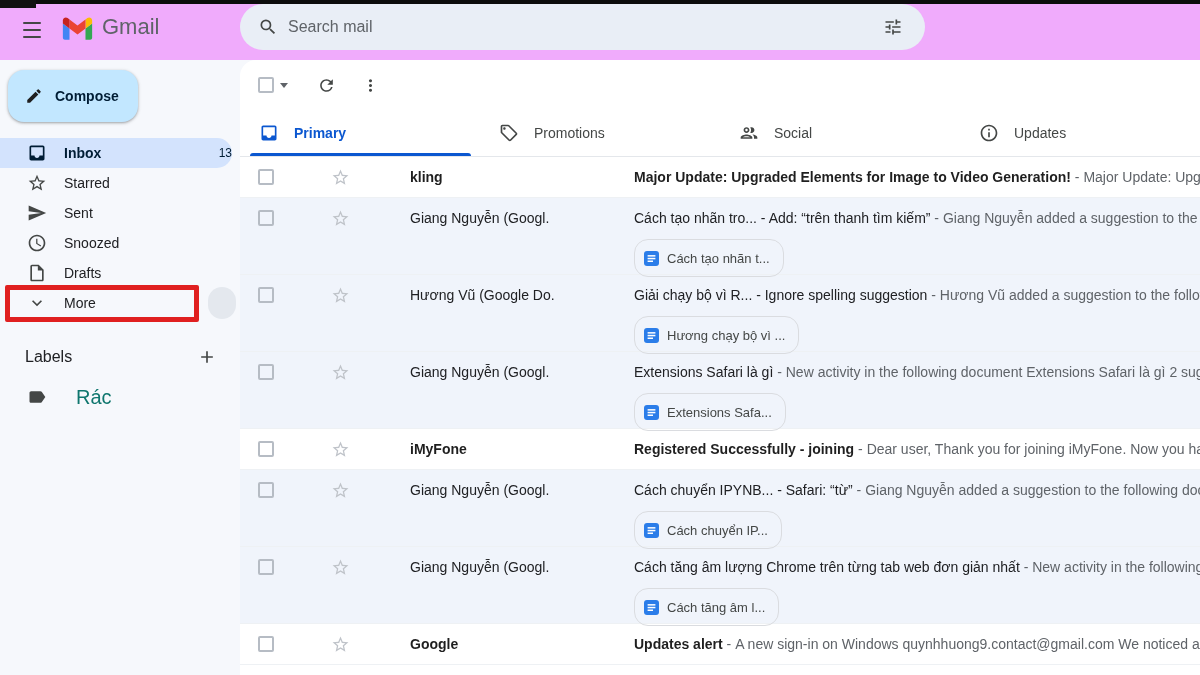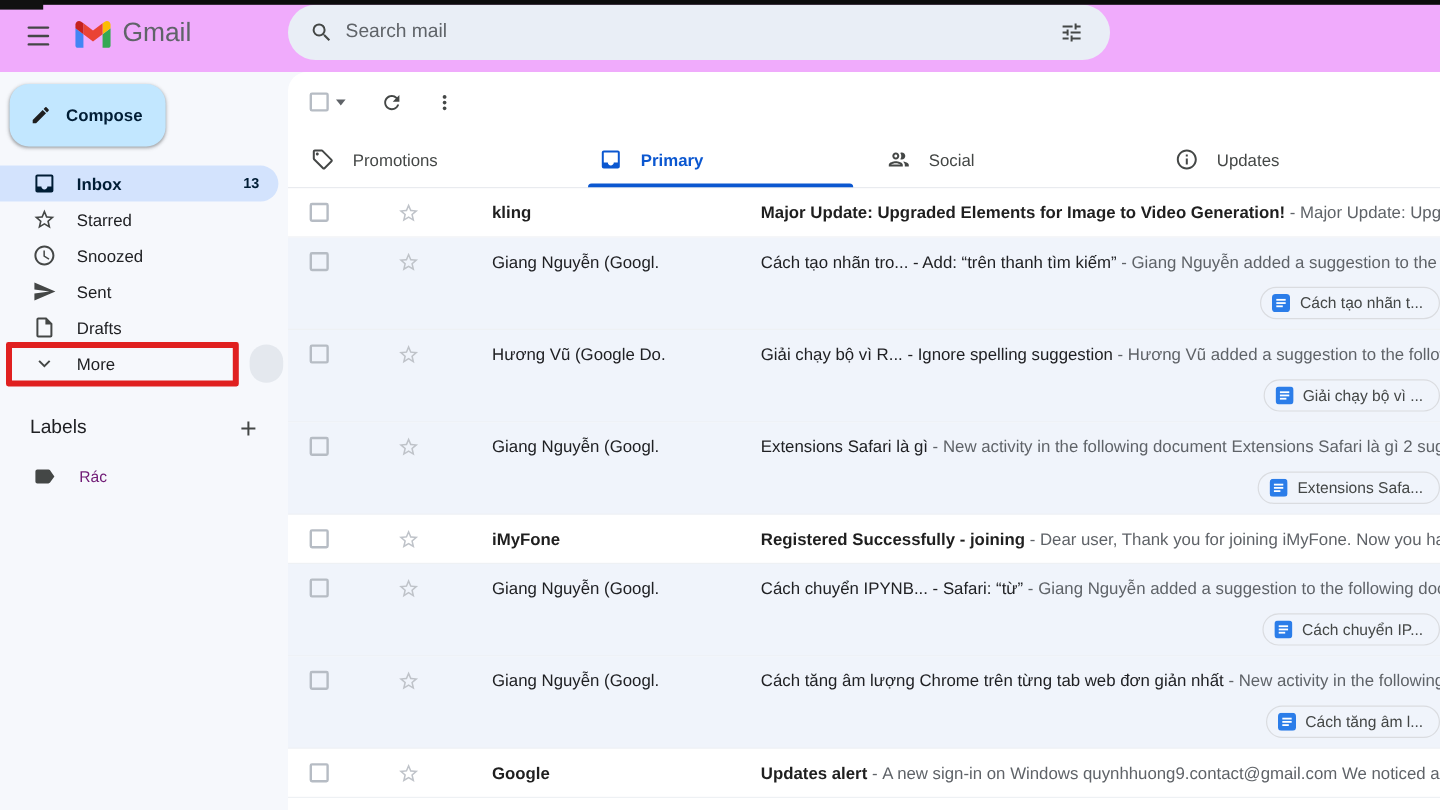--- a/index.html
+++ b/index.html
@@ -31,30 +31,30 @@
   .compose-btn { margin:10px 0 0 8px; width:130px; height:52px; border-radius:16px; background:#c2e7ff; display:flex; align-items:center; gap:12px; padding-left:17px; cursor:pointer; box-shadow:0 1px 2px rgba(60,64,67,.30), 0 1px 3px 1px rgba(60,64,67,.15); }
   .compose-btn svg { width:18px; height:18px; fill:#1f1f1f; }
   .compose-label { font-size:14px; font-weight:700; color:#001d35; }
 
   .nav { margin-top:16px; position:relative; }
   .nav-item { position:relative; height:30px; width:232px; display:flex; align-items:center; gap:17px; padding-left:27px; border-radius:0 16px 16px 0; font-size:14px; color:#202124; cursor:pointer; }
   .nav-item .nav-icon { width:20px; height:20px; display:flex; align-items:center; justify-content:center; }
   .nav-item .nav-icon svg { width:20px; height:20px; fill:#444746; }
   .nav-item.selected { background:#d3e3fd; font-weight:700; color:#001d35; }
   .nav-item.selected .nav-icon svg { fill:#001d35; }
-  .nav-count { margin-left:auto; margin-right:16px; font-size:12px; font-weight:700; color:#001d35; }
+  .nav-count { margin-left:auto; font-size:12px; font-weight:400; color:#001d35; }
   .red-box { position:absolute; left:5px; right:33px; top:-3px; bottom:-4px; border:5px solid #e02020; border-radius:2px; z-index:10; pointer-events:none; }
   .scroll-blob { position:absolute; right:4px; top:227px; width:28px; height:32px; background:#e4e8ee; border-radius:16px; }
 
   .labels-section { margin-top:24px; }
   .labels-header { height:30px; width:232px; display:flex; align-items:center; padding-left:25px; }
   .labels-title { font-size:16px; font-weight:500; color:#202124; }
   .add-label-btn { margin-left:auto; margin-right:13px; width:24px; height:24px; display:flex; align-items:center; justify-content:center; cursor:pointer; }
   .add-label-btn svg { width:20px; height:20px; fill:#444746; }
-  .label-item { margin-top:10px; height:30px; width:232px; display:flex; align-items:center; gap:19px; padding-left:27px; font-size:13px; color:#701a75; cursor:pointer; }
+  .label-item { margin-top:10px; height:30px; width:232px; display:flex; align-items:center; gap:29px; padding-left:27px; font-size:20px; color:#0f766e; cursor:pointer; }
   .label-item svg { width:20px; height:20px; fill:#444746; }
 
   
   .main { position:absolute; left:240px; top:60px; width:960px; height:615px; background:#fff; border-top-left-radius:16px; overflow:hidden; }
   .toolbar { height:50px; display:flex; align-items:center; padding-left:18px; }
   .checkbox { width:16px; height:16px; border:2px solid #b6bcc4; border-radius:2px; background:transparent; }
   .caret { margin-left:6px; width:0; height:0; border-left:4px solid transparent; border-right:4px solid transparent; border-top:5px solid #5f6368; cursor:pointer; }
   .tb-btn { margin-left:24px; width:28px; height:28px; display:flex; align-items:center; justify-content:center; cursor:pointer; }
   .tb-btn svg { width:19px; height:19px; fill:#444746; }
 
@@ -67,28 +67,28 @@
 
   .email-list { }
   .email-row { display:flex; background:#fff; border-bottom:1px solid #eef1f4; cursor:pointer;gap:46px; }
   .email-row.read { background:#f0f4fb; }
   .cell { height:40px; display:flex; align-items:center; flex-shrink:0; }
   .cb-cell { width:40px; padding-left:18px; }
   .star-cell { width:29px; justify-content:center; }
   .star-cell svg { width:19px; height:19px; fill:#bfc3c9; }
   .sender-cell { width:187px; padding-left:9px; font-size:14px; color:#202124; white-space:nowrap; overflow:hidden; }
   .email-row.unread .sender-cell { font-weight:700; color:#1f1f1f; }
-  .row-content { flex:1; min-width:0;text-align:right; }
+  .row-content { flex:1; min-width:0; }
   .line1 { height:40px; display:flex; align-items:center; white-space:nowrap; overflow:hidden; font-size:14px; }
   .subject { color:#202124; flex-shrink:0; }
   .email-row.unread .subject { font-weight:700; color:#1f1f1f; }
   .sep, .snippet { color:#5f6368; }
   .sep { white-space:pre; }
   .chip-line { height:36px; padding-top:1px; }
-  .chip { display:inline-flex; align-items:center; gap:8px; height:27px; padding:0 13px 0 9px; border:1px solid #dadce0; border-radius:14px; font-size:13px; color:#444746; cursor:pointer; }
+  .chip { display:inline-flex; align-items:center; gap:8px; height:38px; padding:0 13px 0 9px; border:1px solid #dadce0; border-radius:14px; font-size:13px; color:#444746; cursor:pointer; }
   .chip svg { width:15px; height:15px; display:block; }
 </style>
 </head>
 <body>
 
 <div class="black-bar"></div>
 <div class="black-corner"></div>
 
 <div class="topbar">
   <div class="hamburger">
@@ -142,32 +142,32 @@
     <span class="nav-icon">
           <svg viewBox="0 0 24 24">
             <path d="M22 9.24l-7.19-.62L12 2 9.19 8.63 2 9.24l5.46 4.73L5.82 21 12 17.27 18.18 21l-1.63-7.03L22 9.24zM12 15.4l-3.76 2.27 1-4.28-3.32-2.88 4.38-.38L12 6.1l1.71 4.04 4.38.38-3.32 2.88 1 4.28L12 15.4z"></path>
           </svg>
         </span>
     <span class="nav-label">Starred</span>
   </div>
       <div class="nav-item">
     <span class="nav-icon">
           <svg viewBox="0 0 24 24">
+            <path d="M2.01 21L23 12 2.01 3 2 10l15 2-15 2z"></path>
+          </svg>
+        </span>
+    <span class="nav-label">Sent</span>
+  </div>
+      <div class="nav-item">
+    <span class="nav-icon">
+          <svg viewBox="0 0 24 24">
             <path d="M11.99 2C6.47 2 2 6.48 2 12s4.47 10 9.99 10C17.52 22 22 17.52 22 12S17.52 2 11.99 2zM12 20c-4.42 0-8-3.58-8-8s3.58-8 8-8 8 3.58 8 8-3.58 8-8 8zm.5-13H11v6l5.25 3.15.75-1.23-4.5-2.67z"></path>
           </svg>
         </span>
     <span class="nav-label">Snoozed</span>
-  </div>
-      <div class="nav-item">
-    <span class="nav-icon">
-          <svg viewBox="0 0 24 24">
-            <path d="M2.01 21L23 12 2.01 3 2 10l15 2-15 2z"></path>
-          </svg>
-        </span>
-    <span class="nav-label">Sent</span>
   </div>
       <div class="nav-item">
     <span class="nav-icon">
           <svg viewBox="0 0 24 24">
             <path d="M14 2H6c-1.1 0-1.99.9-1.99 2L4 20c0 1.1.89 2 1.99 2H18c1.1 0 2-.9 2-2V8l-6-6zM6 20V4h7v5h5v11H6z"></path>
           </svg>
         </span>
     <span class="nav-label">Drafts</span>
   </div>
       <div class="nav-item">
@@ -208,35 +208,35 @@
           <path d="M17.65 6.35A7.958 7.958 0 0 0 12 4c-4.42 0-7.99 3.58-7.99 8s3.57 8 7.99 8c3.73 0 6.84-2.55 7.73-6h-2.08A5.99 5.99 0 0 1 12 18c-3.31 0-6-2.69-6-6s2.69-6 6-6c1.66 0 3.14.69 4.22 1.78L13 11h7V4l-2.35 2.35z"></path>
         </svg>
     </span>
     <span class="tb-btn" style="margin-left:16px;">
       <svg viewBox="0 0 24 24">
           <path d="M12 8c1.1 0 2-.9 2-2s-.9-2-2-2-2 .9-2 2 .9 2 2 2zm0 2c-1.1 0-2 .9-2 2s.9 2 2 2 2-.9 2-2-.9-2-2-2zm0 6c-1.1 0-2 .9-2 2s.9 2 2 2 2-.9 2-2-.9-2-2-2z"></path>
         </svg>
     </span>
   </div>
   <div class="tabs" id="tabs-bar">
+      <div class="tab active">
+    <span class="tab-icon">
+          <svg viewBox="0 0 24 24">
+            <path d="M19 3H4.99C3.88 3 3 3.9 3 5v14c0 1.1.88 2 1.99 2H19c1.1 0 2-.9 2-2V5c0-1.1-.9-2-2-2zm0 12h-4c0 1.66-1.35 3-3 3s-3-1.34-3-3H4.99V5H19v10z"></path>
+          </svg>
+        </span>
+    <span class="tab-label">Primary</span>
+  </div>
       <div class="tab">
     <span class="tab-icon">
           <svg viewBox="0 0 24 24">
             <path d="M21.41 11.58l-9-9C12.05 2.22 11.55 2 11 2H4c-1.1 0-2 .9-2 2v7c0 .55.22 1.05.59 1.42l9 9c.36.36.86.58 1.41.58.55 0 1.05-.22 1.41-.59l7-7c.37-.36.59-.86.59-1.41 0-.55-.23-1.06-.59-1.42zM13 20.01L4 11V4h7v-.01l9 9-7 7.02zM6.5 8C7.33 8 8 7.33 8 6.5S7.33 5 6.5 5 5 5.67 5 6.5 5.67 8 6.5 8z"></path>
           </svg>
         </span>
     <span class="tab-label">Promotions</span>
-  </div>
-      <div class="tab active">
-    <span class="tab-icon">
-          <svg viewBox="0 0 24 24">
-            <path d="M19 3H4.99C3.88 3 3 3.9 3 5v14c0 1.1.88 2 1.99 2H19c1.1 0 2-.9 2-2V5c0-1.1-.9-2-2-2zm0 12h-4c0 1.66-1.35 3-3 3s-3-1.34-3-3H4.99V5H19v10z"></path>
-          </svg>
-        </span>
-    <span class="tab-label">Primary</span>
   </div>
       <div class="tab">
     <span class="tab-icon">
           <svg viewBox="0 0 24 24">
             <path d="M9 13.75c-2.34 0-7 1.17-7 3.5V19h14v-1.75c0-2.33-4.66-3.5-7-3.5zM4.34 17c.84-.58 2.87-1.25 4.66-1.25s3.82.67 4.66 1.25H4.34zM9 12c1.93 0 3.5-1.57 3.5-3.5S10.93 5 9 5 5.5 6.57 5.5 8.5 7.07 12 9 12zm0-5c.83 0 1.5.67 1.5 1.5S9.83 10 9 10s-1.5-.67-1.5-1.5S8.17 7 9 7zm7.04 6.81c1.16.84 1.96 1.96 1.96 3.44V19h4v-1.75c0-2.02-3.5-3.17-5.96-3.44zM15 12c1.93 0 3.5-1.57 3.5-3.5S16.93 5 15 5c-.54 0-1.04.13-1.5.35.63.89 1 1.98 1 3.15s-.37 2.26-1 3.15c.46.22.96.35 1.5.35z"></path>
           </svg>
         </span>
     <span class="tab-label">Social</span>
   </div>
       <div class="tab">
@@ -314,21 +314,21 @@
         <span class="snippet">Hương Vũ added a suggestion to the following document Giải chạy</span>
       </div>
       <div class="chip-line">
         <span class="chip">
           <svg viewBox="0 0 15 15">
                 <rect width="15" height="15" rx="3" fill="#2b7de9"></rect>
                 <rect x="3.6" y="4.1" width="7.8" height="1.5" fill="#fff"></rect>
                 <rect x="3.6" y="6.8" width="7.8" height="1.5" fill="#fff"></rect>
                 <rect x="3.6" y="9.5" width="5.4" height="1.5" fill="#fff"></rect>
               </svg>
-          <span class="chip-label">Giải chạy bộ vì ...</span>
+          <span class="chip-label">Hương chạy bộ vì ...</span>
         </span>
       </div>
     </div>
   </div>
       <div class="email-row read">
     <div class="cell cb-cell">
           <span class="checkbox"></span>
         </div>
     <div class="cell star-cell">
       <svg viewBox="0 0 24 24">

